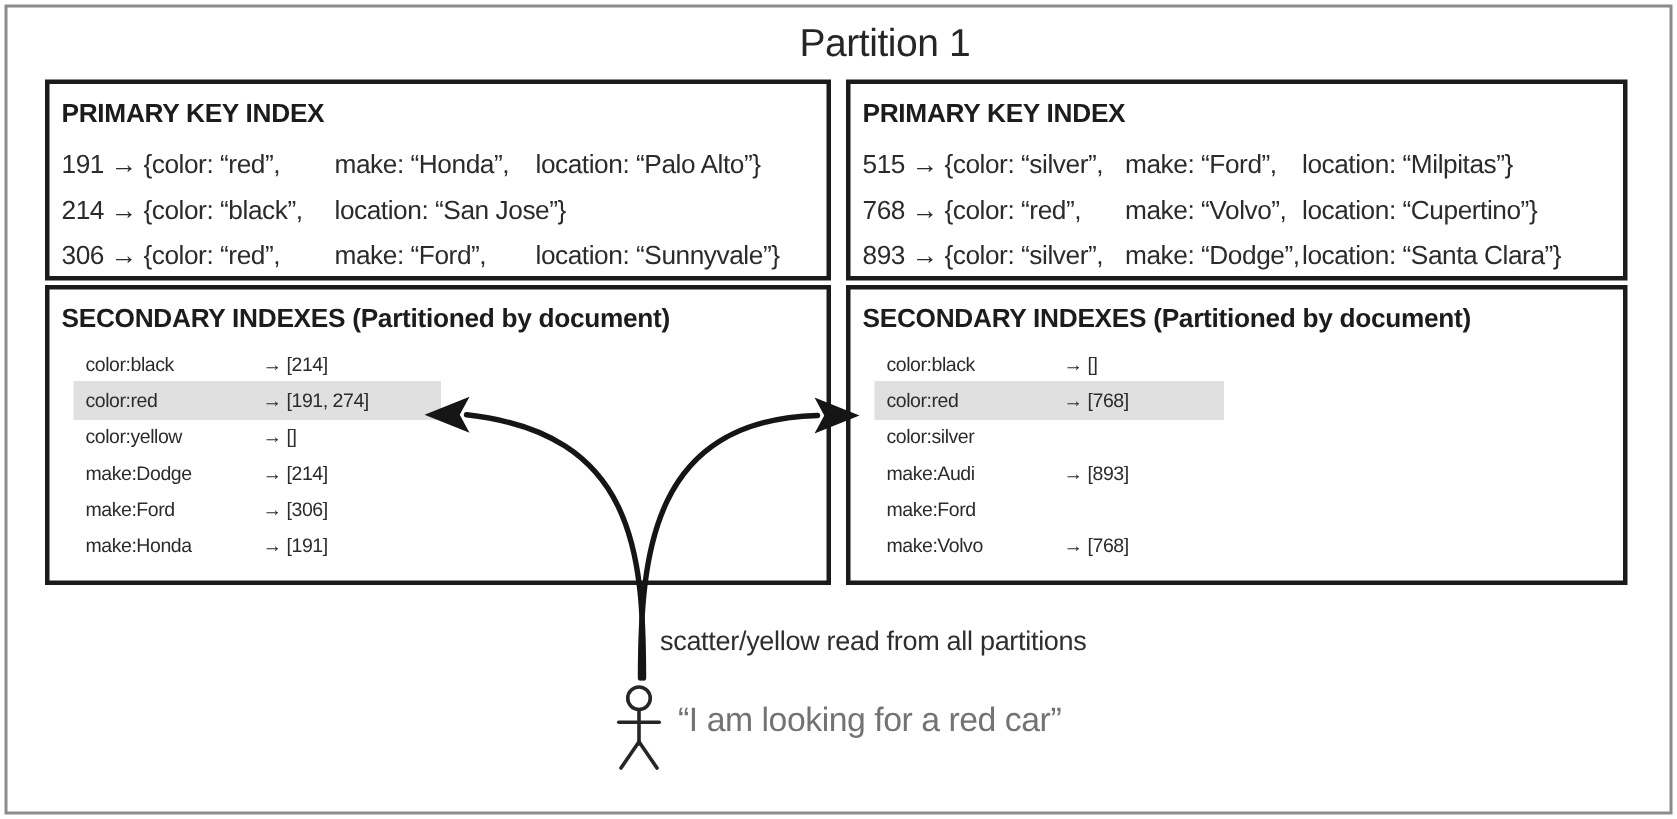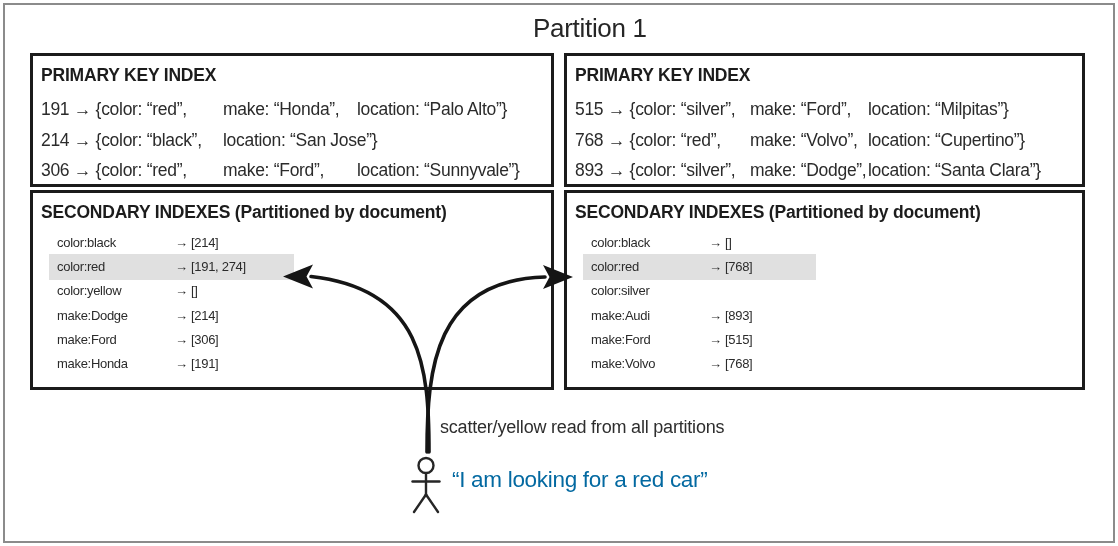--- a/index.html
+++ b/index.html
@@ -22,21 +22,21 @@
   .prow{display:grid;white-space:nowrap;font-size:17.5px;line-height:30.5px;letter-spacing:-0.3px;}
   .p0 .prow{grid-template-columns:182px 134px auto;}
   .p1 .prow{grid-template-columns:175px 118px auto;}
   .srow{display:grid;grid-template-columns:118px auto;white-space:nowrap;font-size:13px;line-height:24.2px;letter-spacing:-0.3px;position:relative;z-index:0;margin-left:16px;}
   .srow.highlight::before{content:"";position:absolute;left:-8px;top:-1px;height:25.5px;background:#e0e0e0;z-index:-1;}
   .p0 .srow.highlight::before{width:245px;}
   .p1 .srow.highlight::before{width:233px;}
 
   .overlay{position:absolute;left:0;top:0;pointer-events:none;}
   .scatter-label{position:absolute;left:440px;top:417px;font-size:18px;line-height:20px;color:#2e2e2e;letter-spacing:-0.2px;}
-  .user-quote{position:absolute;left:452px;top:467px;font-size:22.5px;line-height:26px;color:#0369a1;letter-spacing:-0.3px;}
+  .user-quote{position:absolute;left:452px;top:467px;font-size:22.5px;line-height:26px;color:#737373;letter-spacing:-0.3px;}
 </style>
 </head>
 <body>
 
 <div class="canvas">
   <div class="frame"></div>
 
   <div class="plabel l1">Partition 1</div>
 
   <div class="pbox p0">
@@ -117,21 +117,20 @@
       </div>
       <div class="srow">
         <span>color:silver</span>
       </div>
       <div class="srow">
         <span>make:Audi</span>
           <span>→ [893]</span>
       </div>
       <div class="srow">
         <span>make:Ford</span>
-          <span>→ [515]</span>
       </div>
       <div class="srow">
         <span>make:Volvo</span>
           <span>→ [768]</span>
       </div>
     </div>
   </div>
 
   <svg class="overlay" width="1118" height="546" viewBox="0 0 1118 546">
     <g stroke="#151515" stroke-width="3.6" fill="none" stroke-linecap="round">

